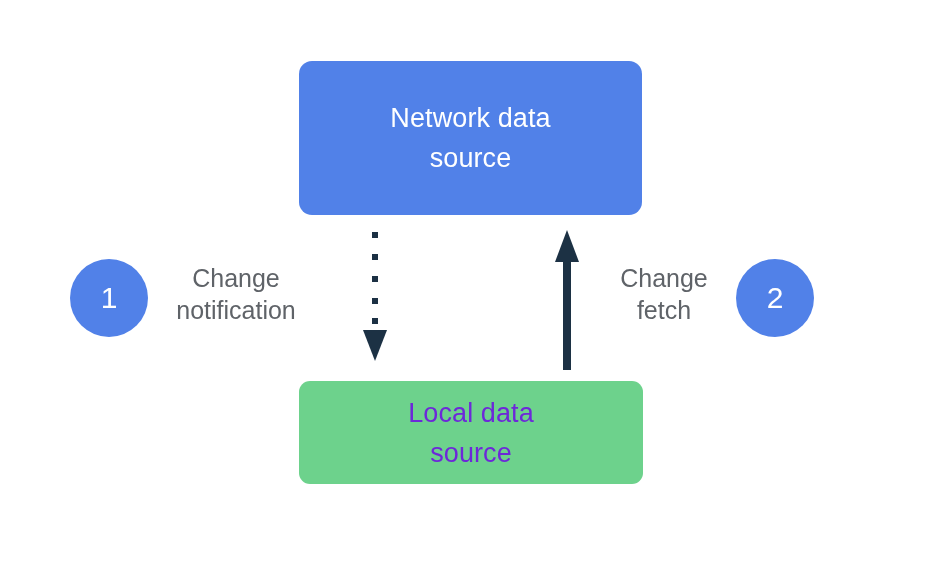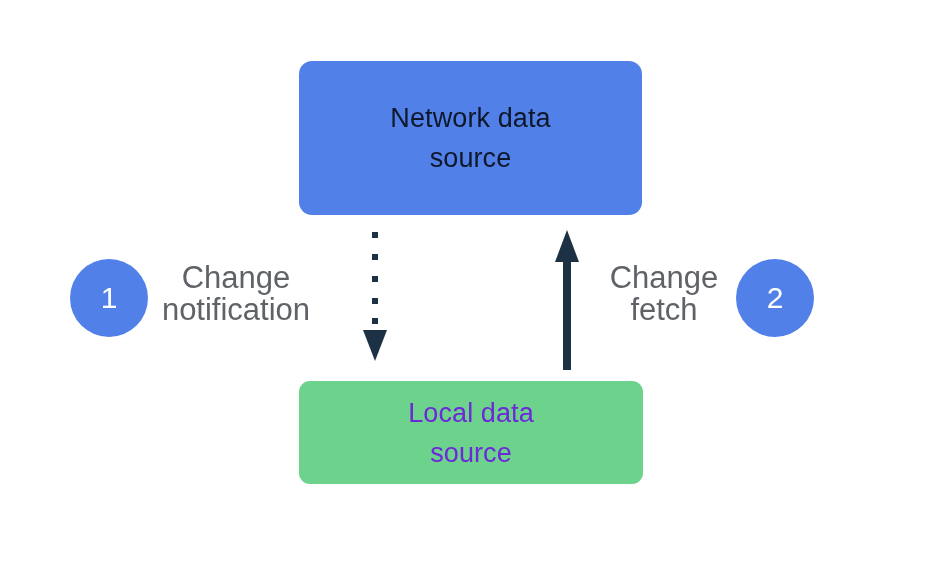--- a/index.html
+++ b/index.html
@@ -67,21 +67,21 @@
     font-weight: 400;
     line-height: 1;
   }
   #step-circle-1 { left: 70px; top: 259px; }
   #step-circle-2 { left: 736px; top: 259px; }
 
   
   .edge-label {
     position: absolute;
     color: #5f6368;
-    font-size: 31px;
+    font-size: 25px;
     line-height: 32px;
     text-align: center;
     white-space: pre-line;
     font-weight: 400;
   }
   #label-change-notification {
     left: 156px;
     top: 262px;
     width: 160px;
   }
@@ -107,21 +107,21 @@
     top: 225px;
     width: 42px;
     height: 150px;
   }
 </style>
 </head>
 <body>
 
 <div id="canvas" style="background: rgb(255, 255, 255);">
 
-  <div class="node-box" id="network-box" style="background: rgb(81, 129, 232); color: #0f172a;">
+  <div class="node-box" id="network-box" style="background: rgb(81, 129, 232); color: #ffffff;">
     <span class="node-label">Network data
 source</span>
   </div>
 
   <div class="node-box" id="local-box" style="background: rgb(109, 210, 140); color: #6d28d9;">
     <span class="node-label">Local data
 source</span>
   </div>
 
   <div class="step-circle" id="step-circle-1" style="background: rgb(81, 129, 232); color: rgb(255, 255, 255);">

